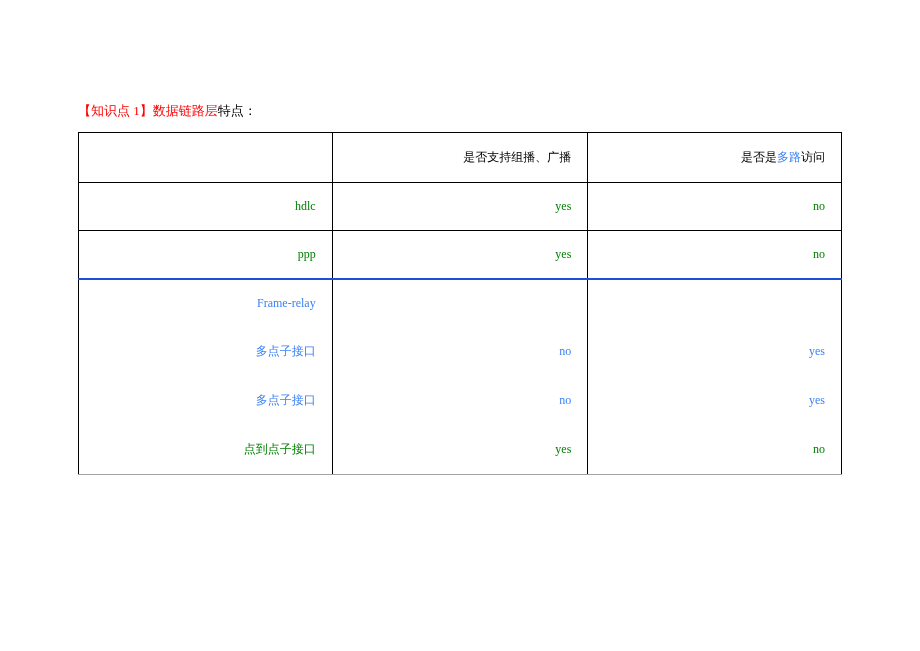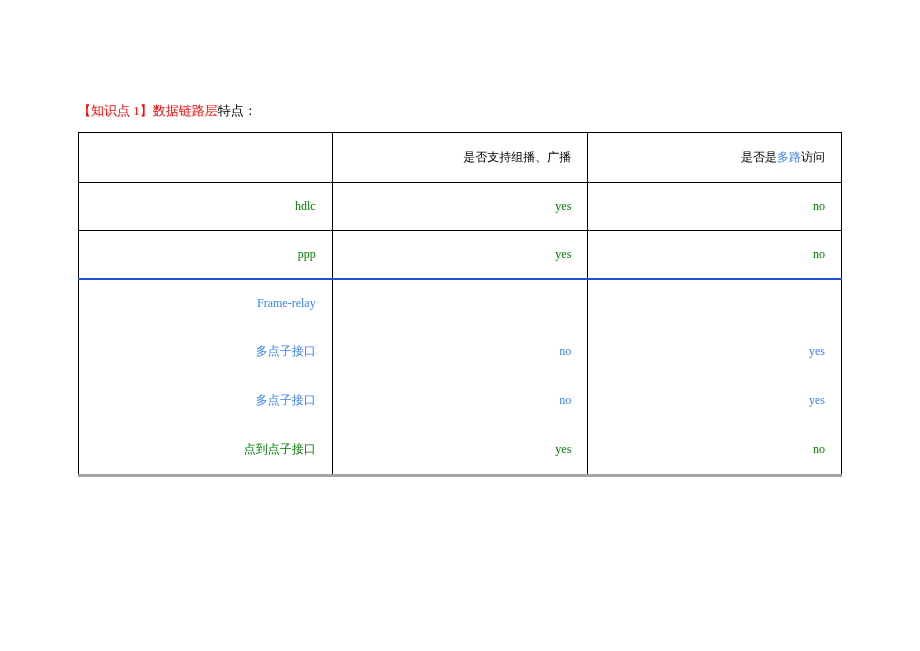--- a/index.html
+++ b/index.html
@@ -59,21 +59,21 @@
     .fr-group td {
       border-bottom: none;
       border-top: 2px solid #1d4ed8;
     }
     .fr-sub td {
       border-top: none;
       border-bottom: none;
     }
     .fr-last td {
       border-top: none;
-      border-bottom: 3px solid #a3a3a3;
+      border-bottom: 1px solid #a3a3a3;
     }
   </style>
 </head>
 <body>
 
 <div class="title-line">
   <span class="title-red">【</span><span class="title-red">知识点 1</span><span class="title-red">】</span><span class="title-red">数据链路层</span><span class="black-text">特点：</span>
 </div>
 
 <table>

